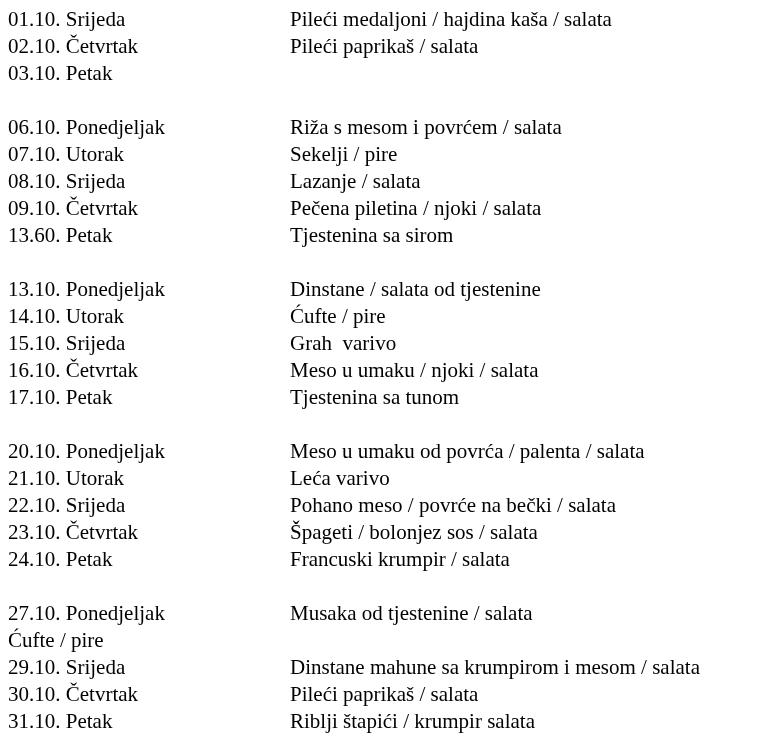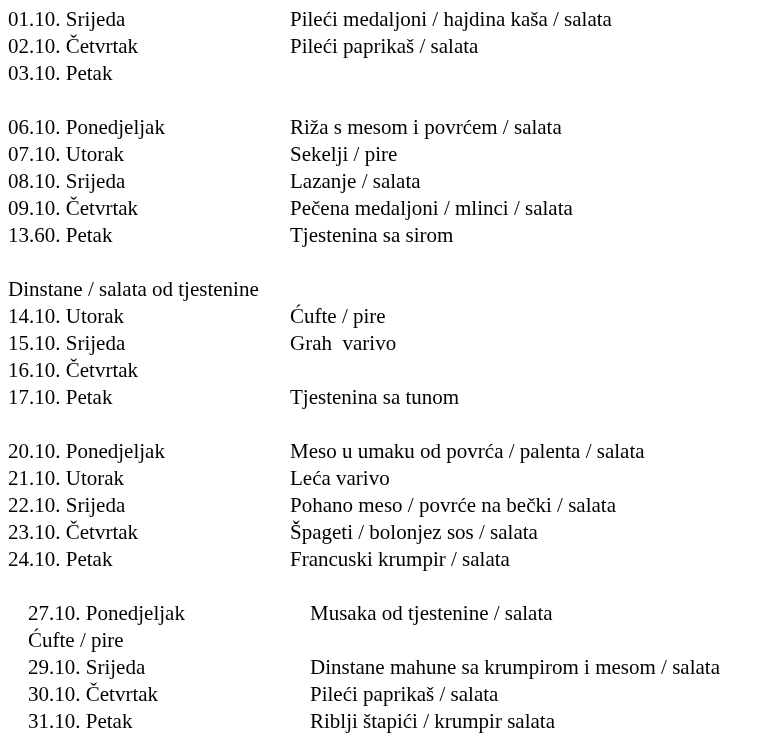--- a/index.html
+++ b/index.html
@@ -19,21 +19,20 @@
   .menu-doc {
     padding: 6px 4px 0 8px;
     box-sizing: border-box;
     width: 757px;
   }
   .section {
     margin: 0 0 27px 0;
   }
   .section:last-child {
     margin-bottom: 0;
-    margin-left: 20px;
   }
   .row {
     display: flex;
     align-items: baseline;
   }
   .cell-date {
     flex: 0 0 282px;
     width: 282px;
     white-space: nowrap;
   }
@@ -68,41 +67,43 @@
       <div class="row">
         <span class="cell-date"><span class="date">07.10.</span> <span class="day">Utorak</span></span>
         <span class="cell-dish">Sekelji / pire</span>
       </div>
       <div class="row">
         <span class="cell-date"><span class="date">08.10.</span> <span class="day">Srijeda</span></span>
         <span class="cell-dish">Lazanje / salata</span>
       </div>
       <div class="row">
         <span class="cell-date"><span class="date">09.10.</span> <span class="day">Četvrtak</span></span>
-        <span class="cell-dish">Pečena medaljoni / mlinci / salata</span>
+        <span class="cell-dish">Pečena piletina / njoki / salata</span>
       </div>
       <div class="row">
         <span class="cell-date"><span class="date">13.60.</span> <span class="day">Petak</span></span>
         <span class="cell-dish">Tjestenina sa sirom</span>
       </div>
     </div>
     <div class="section">
       <div class="row">
+        <span class="cell-date"><span class="date">13.10.</span> <span class="day">Ponedjeljak</span></span>
         <span class="cell-dish">Dinstane / salata od tjestenine</span>
       </div>
       <div class="row">
         <span class="cell-date"><span class="date">14.10.</span> <span class="day">Utorak</span></span>
         <span class="cell-dish">Ćufte / pire</span>
       </div>
       <div class="row">
         <span class="cell-date"><span class="date">15.10.</span> <span class="day">Srijeda</span></span>
         <span class="cell-dish">Grah  varivo</span>
       </div>
       <div class="row">
         <span class="cell-date"><span class="date">16.10.</span> <span class="day">Četvrtak</span></span>
+        <span class="cell-dish">Meso u umaku / njoki / salata</span>
       </div>
       <div class="row">
         <span class="cell-date"><span class="date">17.10.</span> <span class="day">Petak</span></span>
         <span class="cell-dish">Tjestenina sa tunom</span>
       </div>
     </div>
     <div class="section">
       <div class="row">
         <span class="cell-date"><span class="date">20.10.</span> <span class="day">Ponedjeljak</span></span>
         <span class="cell-dish">Meso u umaku od povrća / palenta / salata</span>

